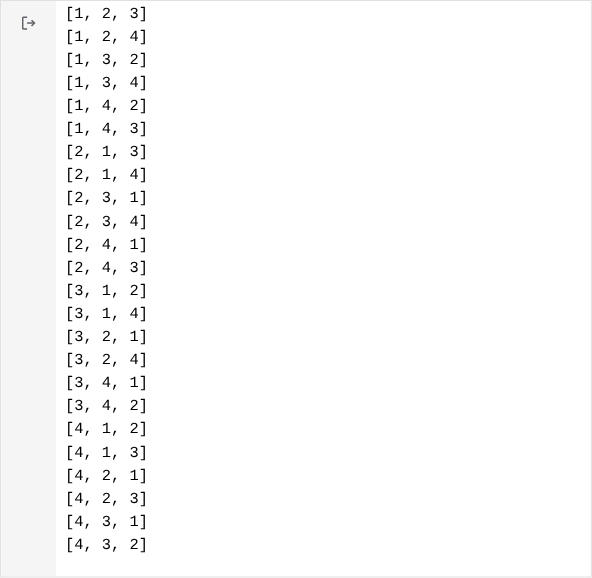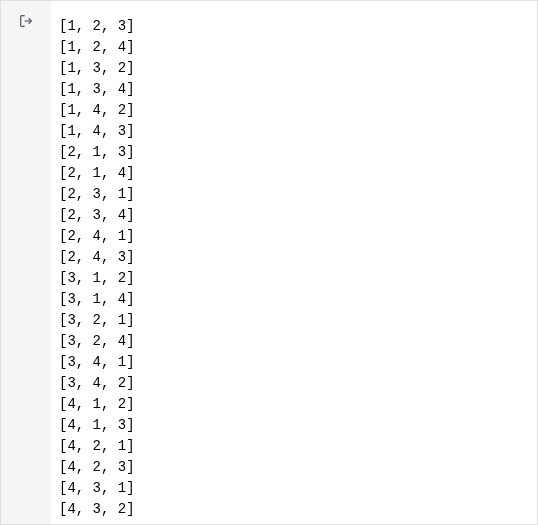--- a/index.html
+++ b/index.html
@@ -31,21 +31,21 @@
       flex-shrink: 0;
     }
     .output-icon {
       width: 16px;
       height: 16px;
       color: #5f6368;
       margin-top: 2px;
     }
     .output-area {
       flex: 1;
-      padding: 15px 8px;
+      padding: 2px 8px;
       background: #ffffff;
       line-height: 1.5;
       white-space: pre;
       color: #000000;
       font-family: "Courier New", Consolas, Monaco, monospace;
     }
     .output-line {
       display: block;
     }
   </style>

